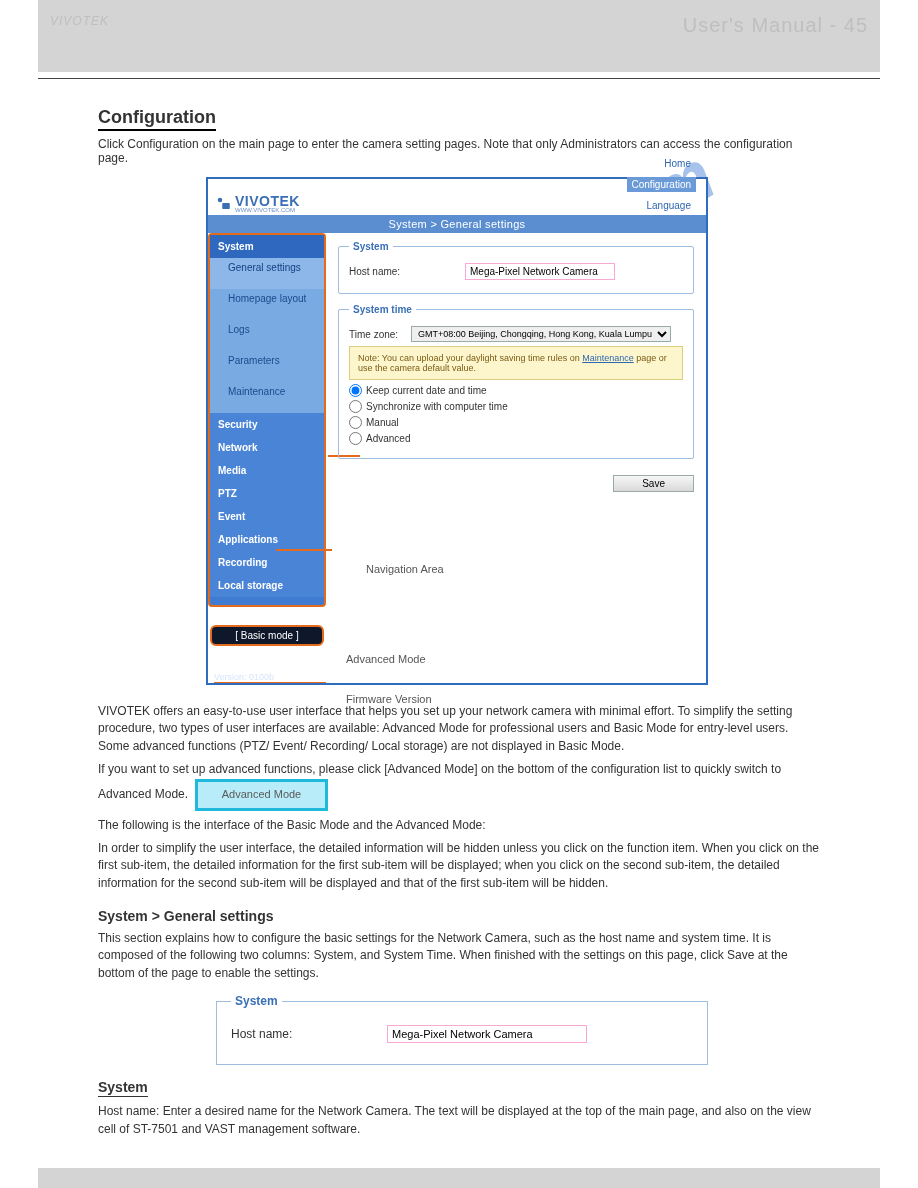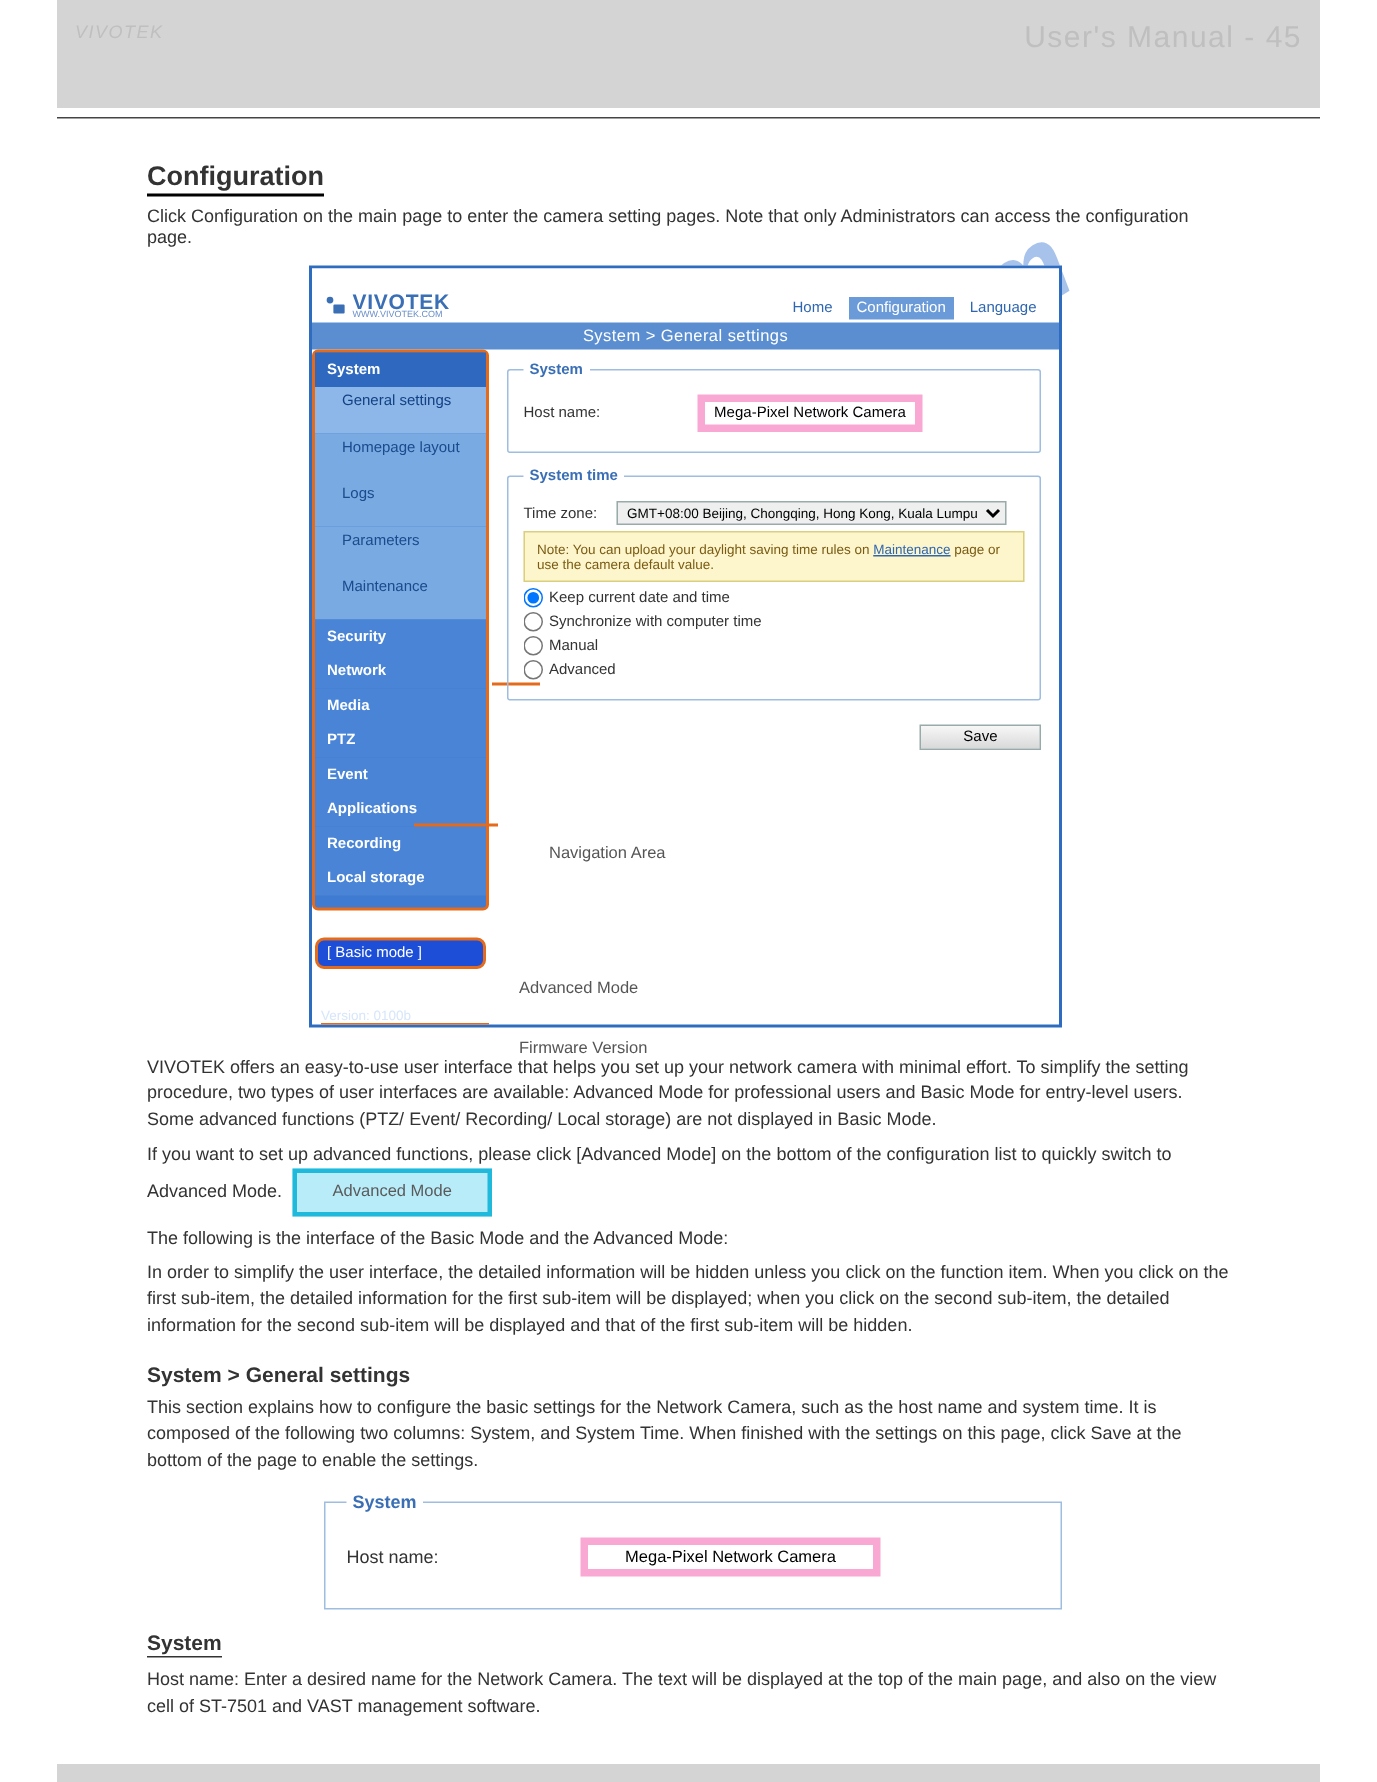--- a/index.html
+++ b/index.html
@@ -36,21 +36,21 @@
     padding: 4px 10px 2px 6px;
     background:#fff;
     height:36px;
   }
   .logo {
     display:flex; align-items:center; gap:3px;
   }
   .logo svg { width:18px; height:18px;}
   .logo-text { font-weight:bold; font-size:14px; color:#3a6fb5; letter-spacing:0.5px;}
   .logo-sub { font-size:6px; color:#6a8fc9; margin-top:-2px; display:block;}
-  .header-nav { display:flex; gap:6px; align-items:flex-end; font-size:10px;}
+  .header-nav { display:flex; gap:6px; align-items:flex-end; font-size:10px;flex-direction:column;}
   .header-nav a { color:#2f66b0; text-decoration:none; padding:2px 5px;}
   .header-nav a.active { background:#6a9bd8; color:#fff;}
   .banner {
     background:#5b8ed0; color:#fff;
     text-align:center; font-size:11px; padding:3px 0;
     letter-spacing:0.3px;
   }
   .frame-body { display:flex; }
 
   
@@ -61,35 +61,35 @@
     color:#fff; font-size:10px;
   }
   .sidebar .cat { padding:6px 8px; font-weight:bold; color:#fff; background:#3773c8;}
   .sidebar .cat.sel { background:#2f69bf;}
   .sidebar .sub { padding:4px 8px 16px 18px; background:#7aaae2; color:#1b4a8d;}
   .sidebar .sub.sel { color:#134084; background:#8cb7e8;}
   .sidebar .cat.light { background:#4a84d6;}
   .sidecol-wrap { display:flex; flex-direction:column;}
   .basic-mode {
     margin:18px 2px 0 2px; padding:3px 6px;
-    background:#1d4ed8;
+    background:#0f172a;
     border:2px solid #e46b1b; border-radius:6px;
-    color:#fff; font-size:10px;
+    color:#fff; font-size:10px;text-align:center;
   }
   .ver { margin:26px 0 0 6px; font-size:9px; color:#d7e6fa; border-bottom:1px solid #e46b1b; display:inline-block;}
   .callout-line1 { position:absolute; top:220px; left:118px; width:32px; height:0; border-top:2px solid #e46b1b;}
   .callout-line2 { position:absolute; top:316px; left:68px; width:56px; height:0; border-top:2px solid #e46b1b;}
 
   
   .panel-area { flex:1; padding:8px 12px;}
   fieldset.panel { border:1px solid #9fbde0; border-radius:2px; padding:8px 10px 10px 10px; margin-bottom:10px; position:relative;}
   fieldset.panel legend { color:#3a6fb5; font-weight:bold; font-size:10px; padding:0 4px; background:#fff;}
   .row { display:flex; align-items:center; gap:6px; margin:3px 0;}
   .row label { width:110px; font-size:10px;}
-  .row input[type="text"] { border:5px solid #f9a8d4; font-size:10px; padding:2px 4px; width:150px;text-align:center;}
+  .row input[type="text"] { border:1px solid #f9a8d4; font-size:10px; padding:2px 4px; width:150px;}
   select.tz { font-size:9px; border:1px solid #9aa; padding:1px 2px; width:260px;}
   .notebox { background:#fdf6cc; border:1px solid #d9cf7e; padding:6px 8px; font-size:9px; color:#7a5b14; margin:4px 0;}
   .notebox a { color:#2f66b0; text-decoration:underline;}
   .radio-row { display:flex; align-items:center; gap:4px; margin:3px 0; font-size:10px;}
   .radio-row input { margin:0;}
   .save-btn {
     float:right; padding:2px 28px; background:linear-gradient(#f7f7f7,#d9d9d9);
     border:1px solid #9aa; font-size:10px; cursor:pointer; margin-top:6px;
   }
 

